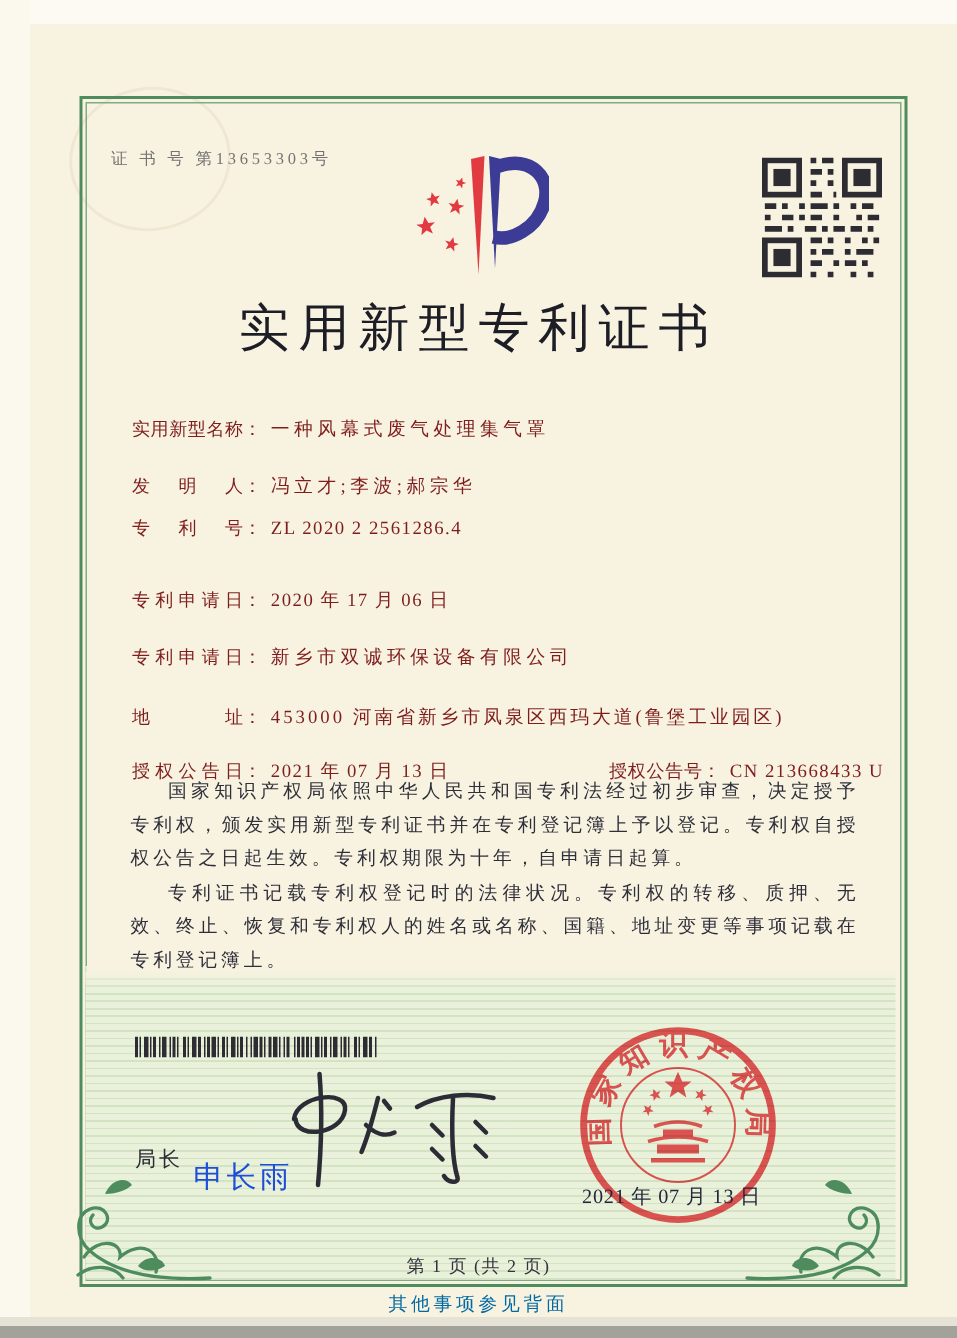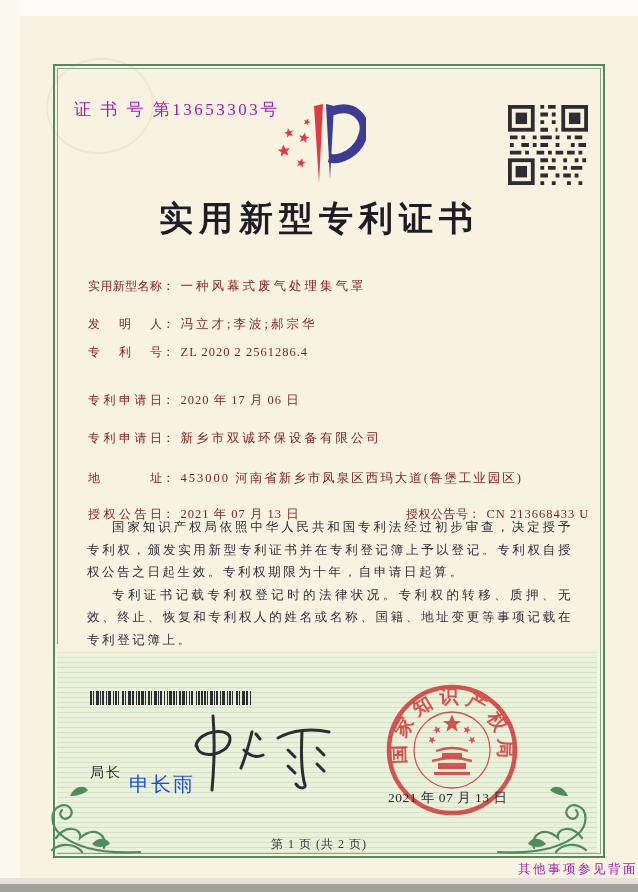--- a/index.html
+++ b/index.html
@@ -22,27 +22,27 @@
 
   
   .band{
     position:absolute;left:57px;top:648px;width:540px;height:205px;
     background-color:#e9f1da;
     background-image:repeating-linear-gradient(0deg, rgba(120,170,100,.20) 0 1px, rgba(0,0,0,0) 1px 5px);
   }
   .band-fade{position:absolute;left:57px;top:644px;width:540px;height:16px;
     background:linear-gradient(180deg,#f8f3e1 0,rgba(248,243,225,0) 100%);}
 
-  .cert-no{position:absolute;left:74px;top:98px;font-size:17px;letter-spacing:2.5px;color:#a21caf;}
+  .cert-no{position:absolute;left:74px;top:98px;font-size:11px;letter-spacing:2.5px;color:#737373;}
 
   .logo{position:absolute;left:276px;top:103px;width:90px;height:84px;}
   .qr{position:absolute;left:508px;top:105px;width:80px;height:80px;}
 
   .title{position:absolute;left:0;top:196px;width:638px;margin:0;text-align:center;
-    font-size:34px;font-weight:bold;letter-spacing:6px;color:#1d1d26;}
+    font-size:34px;font-weight:normal;letter-spacing:6px;color:#1d1d26;}
 
   .row{position:absolute;left:88px;font-size:12.5px;white-space:nowrap;color:#7f1d1d;}
   .lbl{display:inline-block;width:74px;text-align:justify;text-align-last:justify;font-size:12px;vertical-align:baseline;}
   .colon{display:inline-block;margin-right:6px;}
   .val{letter-spacing:3px;}
   .val.latin{letter-spacing:1px;font-family:"Liberation Serif",serif;}
   .grant2{position:absolute;left:318px;top:0;white-space:nowrap;}
   .grant2 .lbl{width:62px;}
 
   .body-text{position:absolute;left:87px;top:516px;width:486px;font-size:12.5px;
@@ -55,22 +55,22 @@
     font-size:14px;letter-spacing:2px;color:#2b2b33;margin-top:26px;}
   .director-name{position:absolute;left:88px;top:771px;font-family:"Liberation Sans","DejaVu Sans",sans-serif;
     font-size:20px;letter-spacing:2px;color:#1d4ed8;margin-left:41px;}
   .signature{position:absolute;left:186px;top:710px;width:150px;height:84px;}
 
   .seal{position:absolute;left:384px;top:682px;width:136px;height:136px;mix-blend-mode:multiply;z-index:2;}
   .seal-date{position:absolute;left:388px;top:789px;font-size:13.5px;letter-spacing:.5px;color:#26263c;z-index:3;white-space:nowrap;}
 
   .page-number{position:absolute;left:0;top:836px;width:638px;text-align:center;font-size:12px;
     letter-spacing:1px;color:#33333e;z-index:2;}
-  .footer-note{position:absolute;left:0;top:861px;width:638px;text-align:right;font-size:12.5px;
-    letter-spacing:2.5px;color:#a21caf;}
+  .footer-note{position:absolute;left:0;top:861px;width:638px;text-align:center;font-size:12.5px;
+    letter-spacing:2.5px;color:#0369a1;}
 
   .orn{position:absolute;width:96px;height:78px;z-index:2;}
   .orn-left{left:46px;top:778px;}
   .orn-right{left:496px;top:778px;transform:scaleX(-1);}
 </style>
 </head>
 <body>
 
 <div id="page">
 

